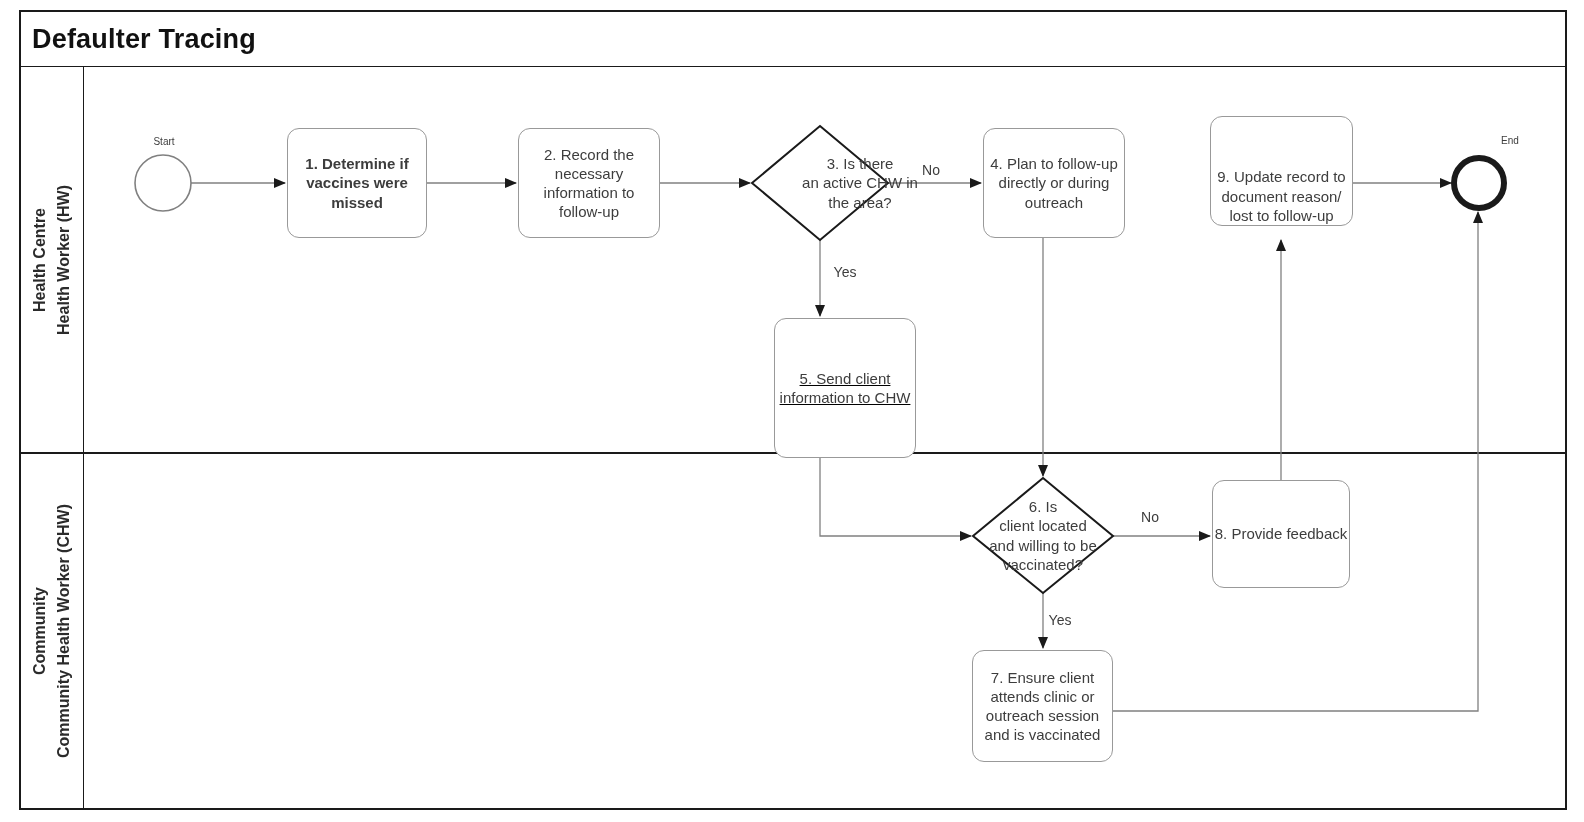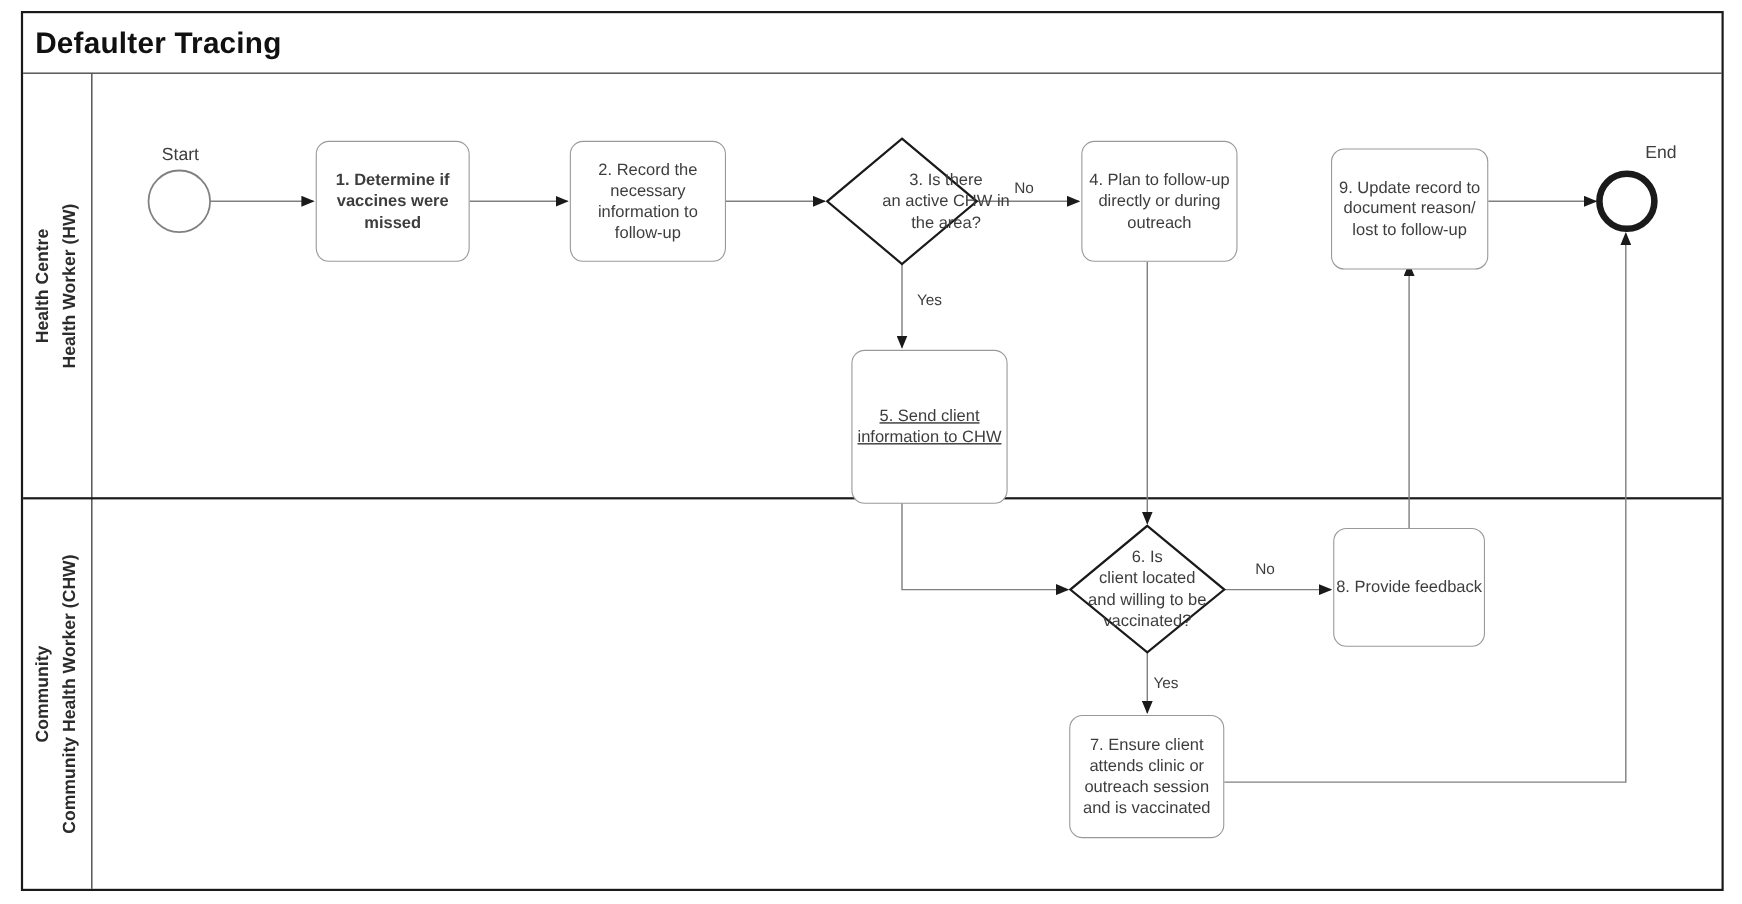--- a/index.html
+++ b/index.html
@@ -58,21 +58,21 @@
     font-size:15px; line-height:1.28; color:var(--text,#3d3d3d);
   }
   .gw-label {
     position:absolute; display:flex; align-items:center; justify-content:center;
     background:transparent;
   }
   .evt-label, .edge-label {
     position:absolute; transform:translate(-50%,-50%);
     white-space:nowrap; color:var(--text,#3d3d3d);
   }
-  .evt-label  { font-size:16px; }
+  .evt-label  { font-size:10px; }
   .edge-label { font-size:14px; }
 </style>
 </head>
 <body>
 
 <div class="stage">
 
   <div class="pool">
     <div class="title-band">
       <span class="title">Defaulter Tracing</span>
@@ -134,21 +134,21 @@
     <div class="gw-label" style="left:792px; top:136px; width:136px; height:94px;">
       <div class="gw-label-inner">3. Is there
 an active CHW in
 the area?</div>
     </div>
     <div class="task" style="left:983px; top:128px; width:142px; height:110px;">
       <div class="node-label">4. Plan to follow-up
 directly or during
 outreach</div>
     </div>
-    <div class="task" style="left:1210px; top:135px; width:143px; height:110px;">
+    <div class="task" style="left:1210px; top:116px; width:143px; height:110px;align-items:flex-end;">
       <div class="node-label">9. Update record to
 document reason/
 lost to follow-up</div>
     </div>
     <div class="task" style="left:774px; top:318px; width:142px; height:140px;text-decoration:underline;">
       <div class="node-label">5. Send client
 information to CHW</div>
     </div>
     <div class="gw-label" style="left:968px; top:488px; width:150px; height:95px;">
       <div class="gw-label-inner">6. Is

